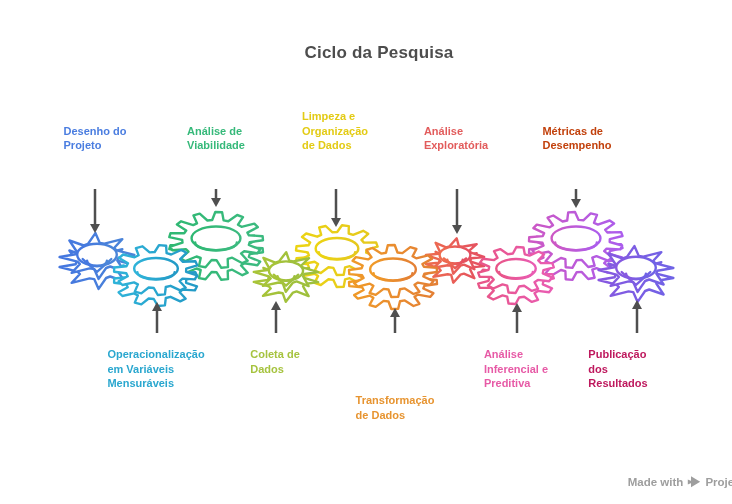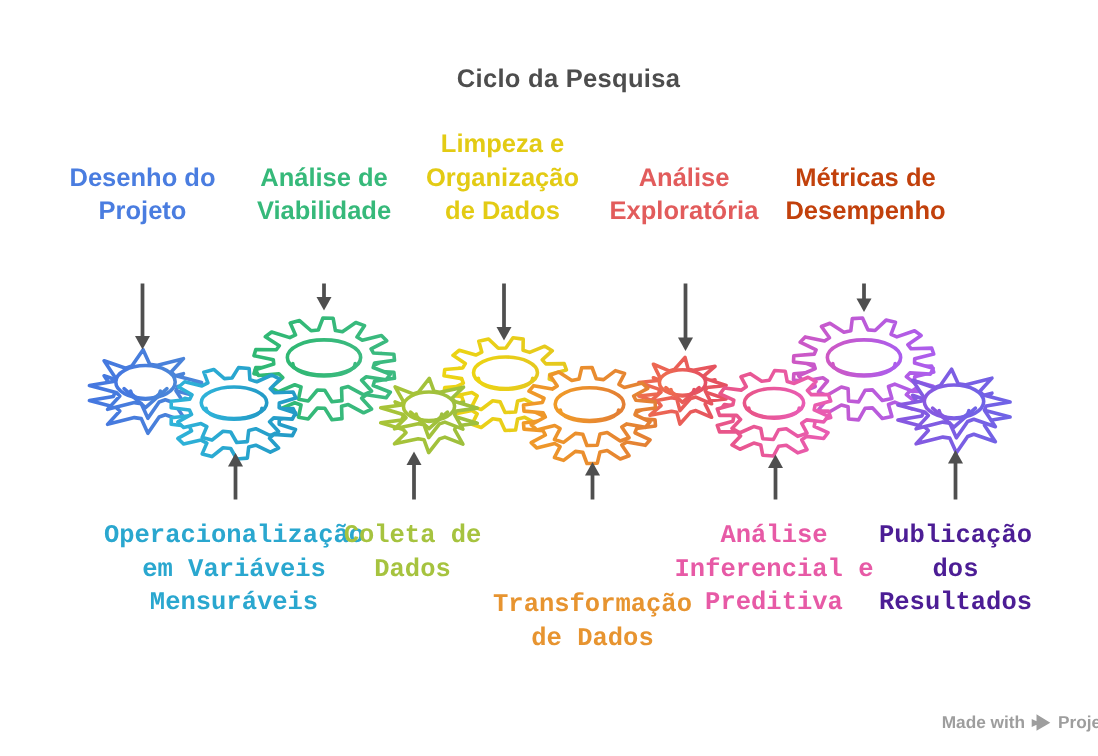--- a/index.html
+++ b/index.html
@@ -8,25 +8,25 @@
     font-family:"Liberation Sans",sans-serif;
     padding-left:26px;
   }
   .title{
     position:absolute;top:43px;left:0;width:100%;margin:0;
     text-align:center;font-size:17px;font-weight:bold;letter-spacing:.2px;
   }
   #gear-svg{position:absolute;left:0;top:0;}
   .stage-label{
     position:absolute;transform:translateX(-50%);
-    font-size:17px;font-weight:bold;line-height:1.33;text-align:center;
+    font-size:11px;font-weight:bold;line-height:1.33;text-align:left;
     white-space:pre-line;pointer-events:none;
   }
   .stage-label.top{bottom:351px;}
-  .stage-label.bottom{top:347px;font-family:Liberation Mono, monospace;}
+  .stage-label.bottom{top:347px;}
   .watermark{
     position:absolute;right:13px;bottom:16px;
     display:flex;align-items:center;gap:4px;
     font-size:11.5px;font-weight:600;
   }
   .watermark svg{display:block;}
 </style>
 </head>
 <body>
 
@@ -359,21 +359,21 @@
 de Dados</div>
       <div class="stage-label bottom" style="left: 395px; color: rgb(231, 148, 48); margin-top: 46px;">Transformação
 de Dados</div>
       <div class="stage-label top" style="left: 456px; color: rgb(226, 92, 92);">Análise
 Exploratória</div>
       <div class="stage-label bottom" style="left: 516px; color: rgb(231, 90, 166);">Análise
 Inferencial e
 Preditiva</div>
       <div class="stage-label top" style="left: 577px; color: #c2410c;">Métricas de
 Desempenho</div>
-      <div class="stage-label bottom" style="left: 637px; color: #4c1d95;">Publicação
+      <div class="stage-label bottom" style="left: 618px; color: #be185d;">Publicação
 dos
 Resultados</div>
     </div>
 
   <div class="watermark" style="color: rgb(158, 158, 158); text-align: center;">
     <span>Made with</span>
     <svg width="14" height="13" viewBox="0 0 14 13">
       <path d="M0.8,4.4 L6.6,7.0 L0.8,9.6 Z M4.0,1.2 L13.2,6.8 L4.0,12.2 Z" fill="#9e9e9e"></path>
     </svg>
     <span>Projeto</span>

